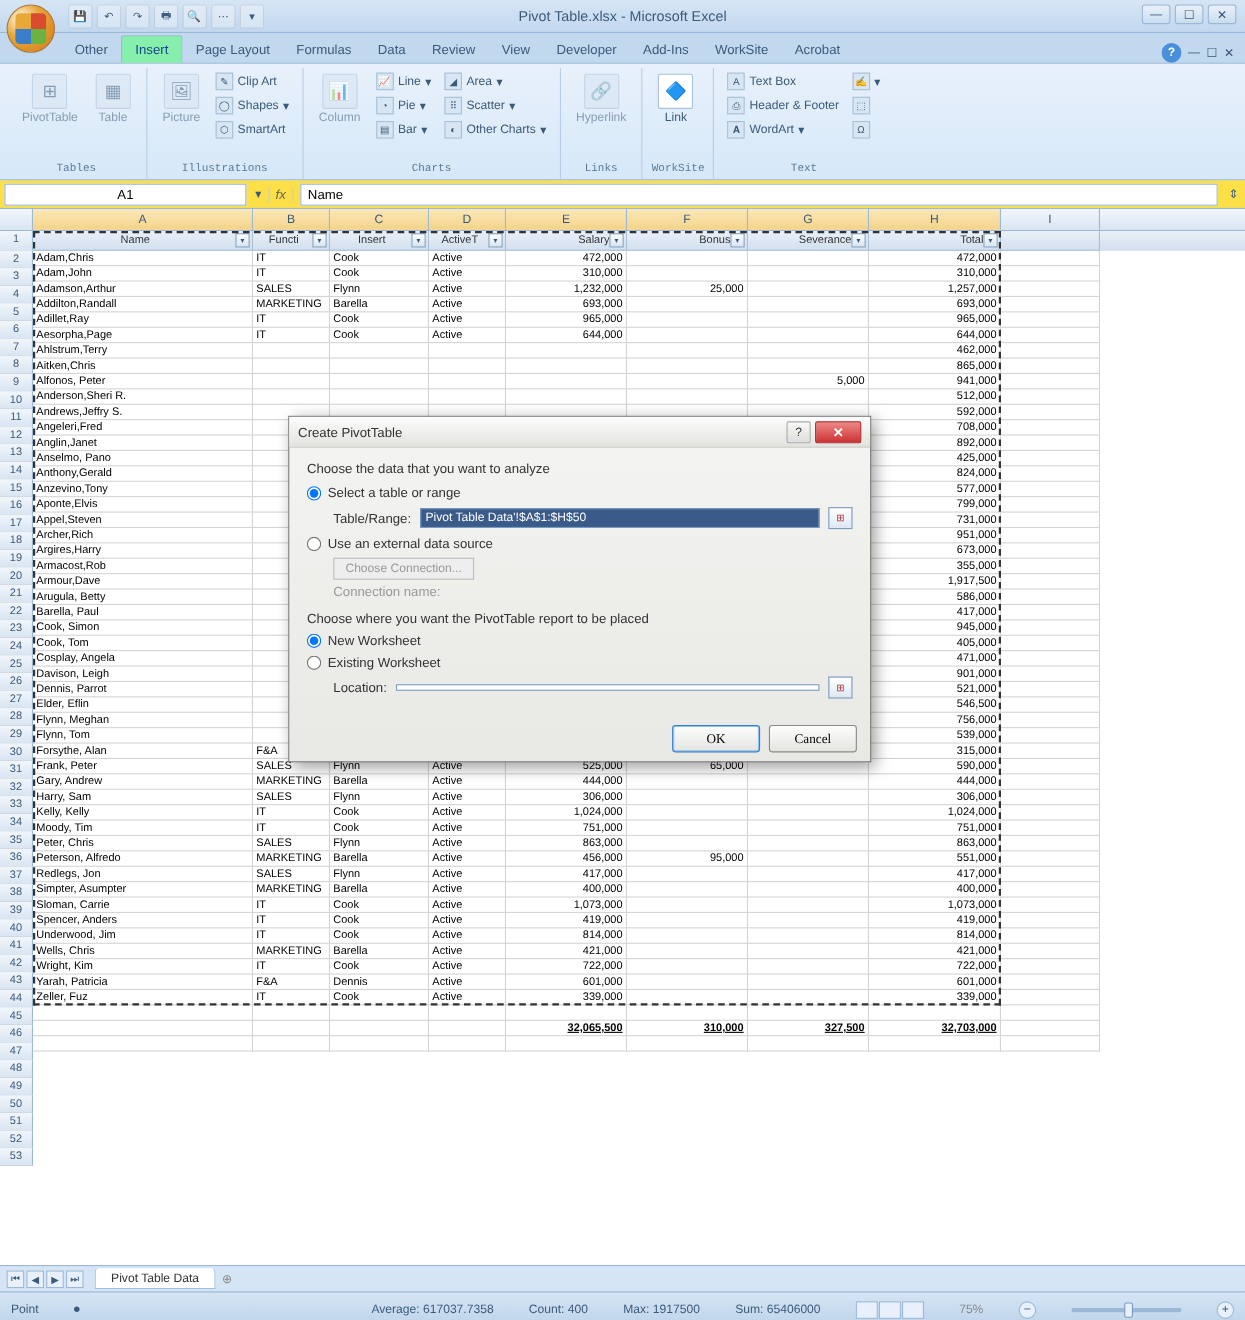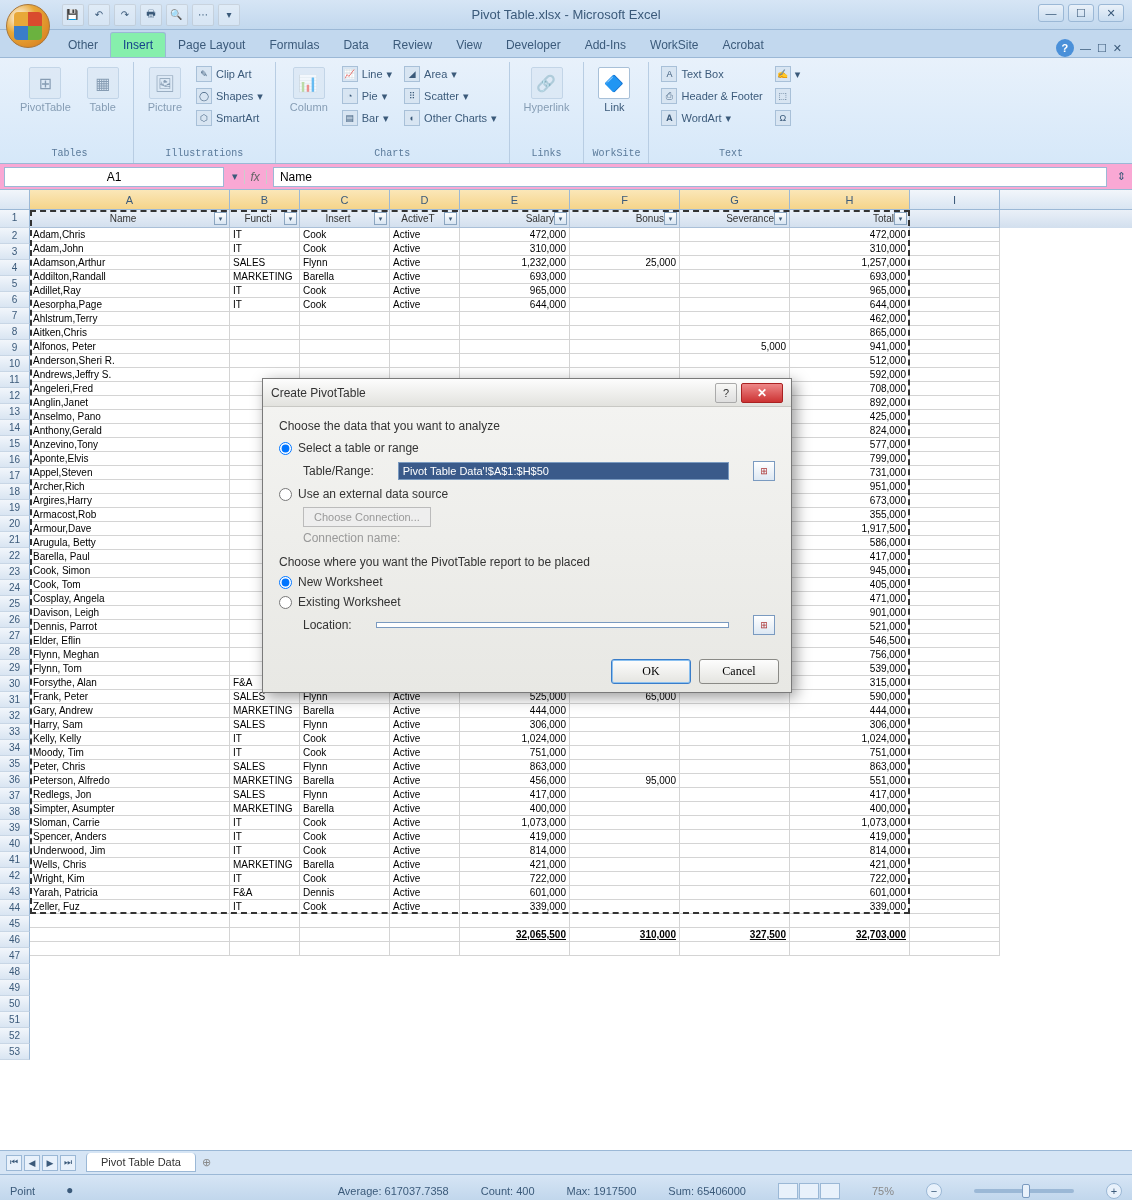--- a/index.html
+++ b/index.html
@@ -28,21 +28,21 @@
 .rgroup-body { flex: 1; display: flex; gap: 4px; align-items: flex-start; }
 .rgroup-title { text-align: center; color: #5a7a9a; font-size: 10px; padding: 2px 0; font-family: Liberation Mono, monospace; }
 .rbtn { display: flex; flex-direction: column; align-items: center; padding: 3px 6px; color: #3b5a7a; font-size: 11px; gap: 2px; }
 .rbtn.disabled { opacity: 0.55; }
 .rbtn-icon { width: 32px; height: 32px; background: #d8e5f2; border: 1px solid #a8c0d8; border-radius: 2px; display: flex; align-items: center; justify-content: center; font-size: 16px; }
 .rbtn-sm { display: flex; align-items: center; gap: 4px; padding: 2px 4px; color: #3b5a7a; font-size: 11px; }
 .rbtn-sm-icon { width: 16px; height: 16px; background: #d8e5f2; border: 1px solid #a8c0d8; display: inline-flex; align-items: center; justify-content: center; font-size: 9px; }
 .vlist { display: flex; flex-direction: column; gap: 2px; }
 
 
-.formula-bar { height: 26px; background: #f9a8d4; border-bottom: 1px solid #9bb8d6; display: flex; align-items: center; }
+.formula-bar { height: 26px; background: #fde047; border-bottom: 1px solid #9bb8d6; display: flex; align-items: center; }
 .namebox { width: 220px; padding: 2px 6px; background: #fff; border: 1px solid #9bb8d6; margin: 2px 4px; font-size: 12px; color: #000; text-align: center; }
 .fx-label { padding: 0 6px; color: #666; font-style: italic; font-size: 12px; border-left: 1px solid #ccc; border-right: 1px solid #ccc; margin: 0 2px; }
 .formula-input { flex: 1; background: #fff; border: 1px solid #9bb8d6; padding: 2px 6px; margin: 2px 4px; font-size: 12px; }
 
 
 .grid-wrap { position: relative; height: 960px; overflow: hidden; background: #fff; }
 .colheads { display: flex; height: 20px; background: linear-gradient(#f2f6fb, #d9e5f2); border-bottom: 1px solid #9bb8d6; }
 .rownum-spacer { width: 30px; background: linear-gradient(#f2f6fb, #d9e5f2); border-right: 1px solid #9bb8d6; }
 .colhead { border-right: 1px solid #9bb8d6; text-align: center; color: #3b5a7a; font-size: 11px; line-height: 20px; background: linear-gradient(#fbe7b8, #f5d48a); }
 .colhead.nosel { background: linear-gradient(#f2f6fb, #d9e5f2); }
@@ -65,21 +65,21 @@
 
 
 .dialog-overlay { position: absolute; left: 262px; top: 378px; width: 530px; background: linear-gradient(#f4f4f2, #e8e8e4); border: 1px solid #7a7a7a; box-shadow: 4px 4px 14px rgba(0,0,0,0.4); z-index: 100; }
 .dlg-title { height: 28px; background: linear-gradient(#fdfdfd, #e2e2de); display: flex; align-items: center; padding: 0 8px; font-size: 12px; color: #333; border-bottom: 1px solid #c8c8c4; justify-content: center; }
 .dlg-title-btns { margin-left: auto; display: flex; gap: 4px; }
 .dlg-help { width: 22px; height: 20px; background: linear-gradient(#f8f8f6, #dedede); border: 1px solid #aaa; border-radius: 2px; display: flex; align-items: center; justify-content: center; font-size: 11px; }
 .dlg-close { width: 42px; height: 20px; background: linear-gradient(#e88, #c33); border: 1px solid #a22; border-radius: 2px; color: #fff; display: flex; align-items: center; justify-content: center; font-size: 12px; font-weight: bold; }
 .dlg-body { padding: 12px 16px; font-size: 12px; color: #333; }
 .dlg-body label { display: flex; align-items: center; gap: 6px; margin: 6px 0; }
 .dlg-body input[type=radio] { width: 13px; height: 13px; }
-.dlg-body .indent { margin-left: 24px; display: flex; align-items: center; gap: 24px; margin-top: 4px; margin-bottom: 4px; }
+.dlg-body .indent { margin-left: 24px; display: flex; align-items: center; gap: 8px; margin-top: 4px; margin-bottom: 4px; }
 .range-input { flex: 1; background: #fff; border: 1px solid #7a9ac0; padding: 2px 4px; font-size: 11px; }
 .range-input.sel { background: #3a5a8a; color: #fff; }
 .range-picker { width: 22px; height: 20px; background: linear-gradient(#fff,#dde8f3); border: 1px solid #7a9ac0; display: flex; align-items: center; justify-content: center; font-size: 9px; color: #a33; }
 .dlg-btn-disabled { padding: 3px 10px; background: #eee; border: 1px solid #bbb; color: #999; font-size: 11px; }
 .dlg-footer { display: flex; justify-content: flex-end; gap: 8px; padding: 8px 12px; }
 .dlg-btn { width: 80px; padding: 4px 0; text-align: center; background: linear-gradient(#fdfdfd, #e4e4e0); border: 1px solid #8a8a86; border-radius: 3px; font-size: 12px; font-family: Liberation Serif, serif; }
 .dlg-btn.primary { border: 1px solid #3a7dc9; box-shadow: 0 0 0 1px #8ac0f0 inset; }
 
 
 .sheet-tabs { height: 24px; background: #d6e5f5; border-top: 1px solid #9bb8d6; display: flex; align-items: center; padding: 0 6px; }

